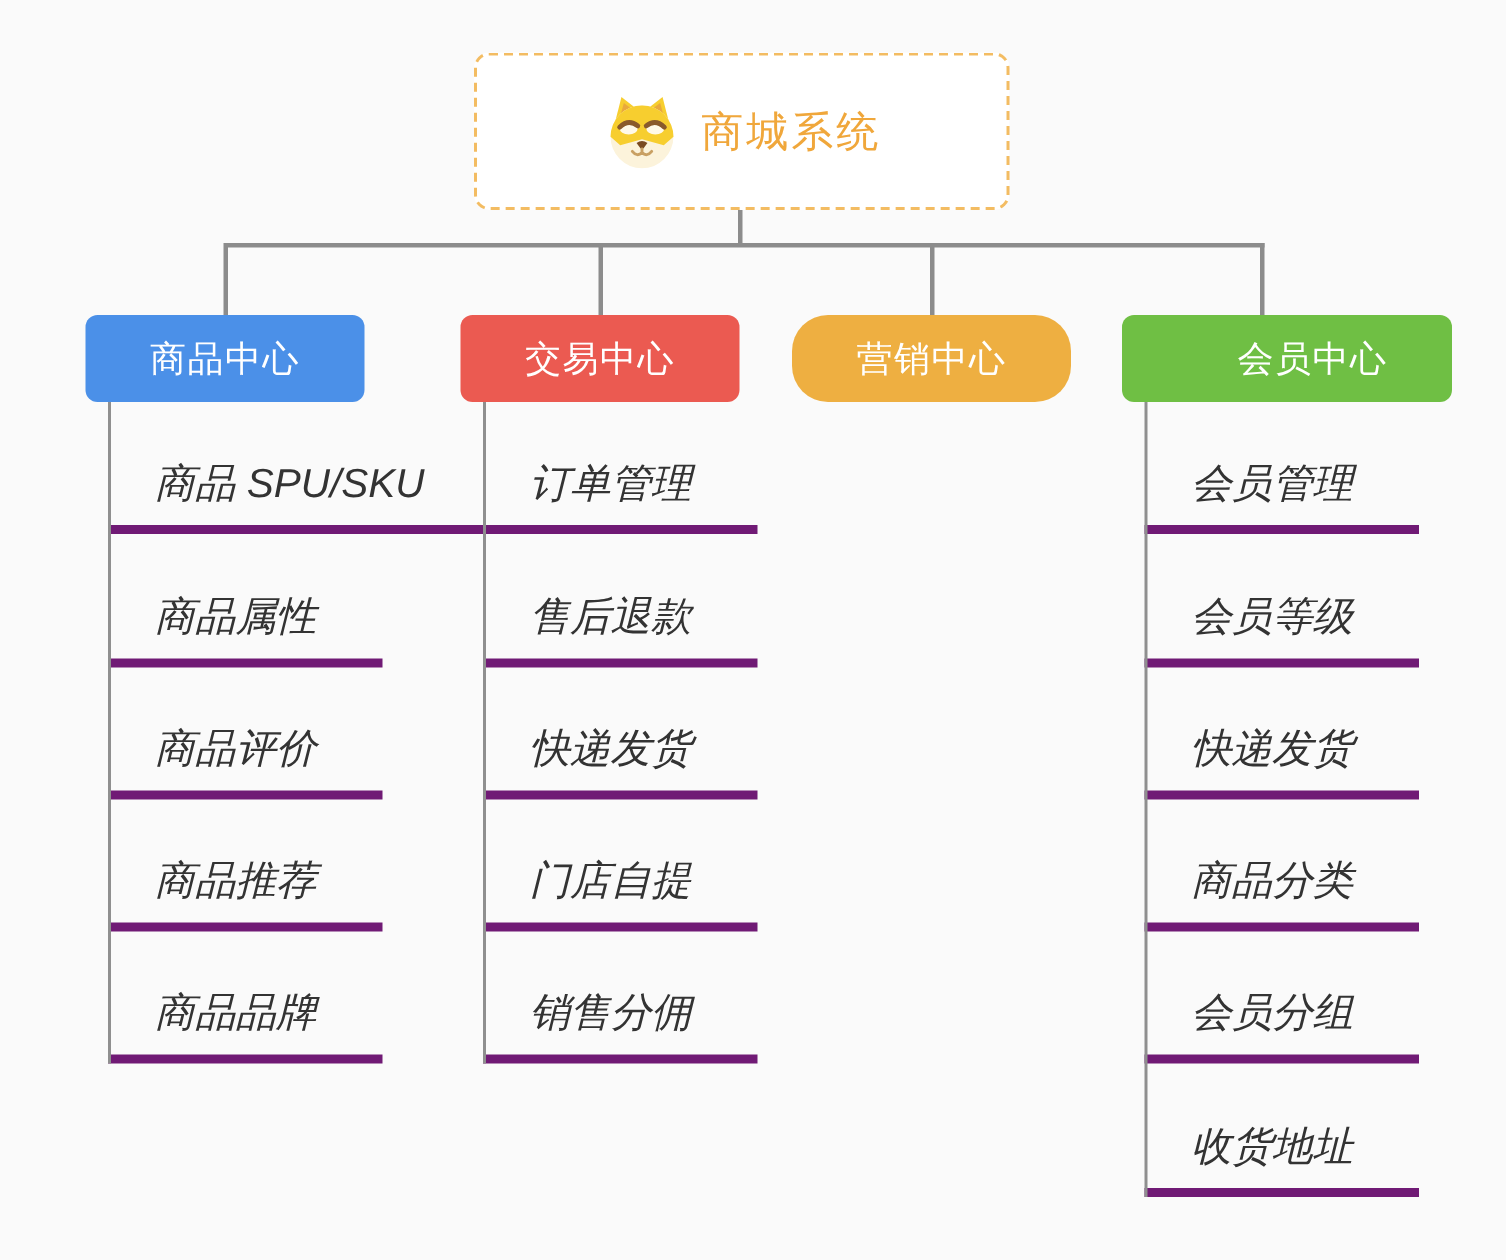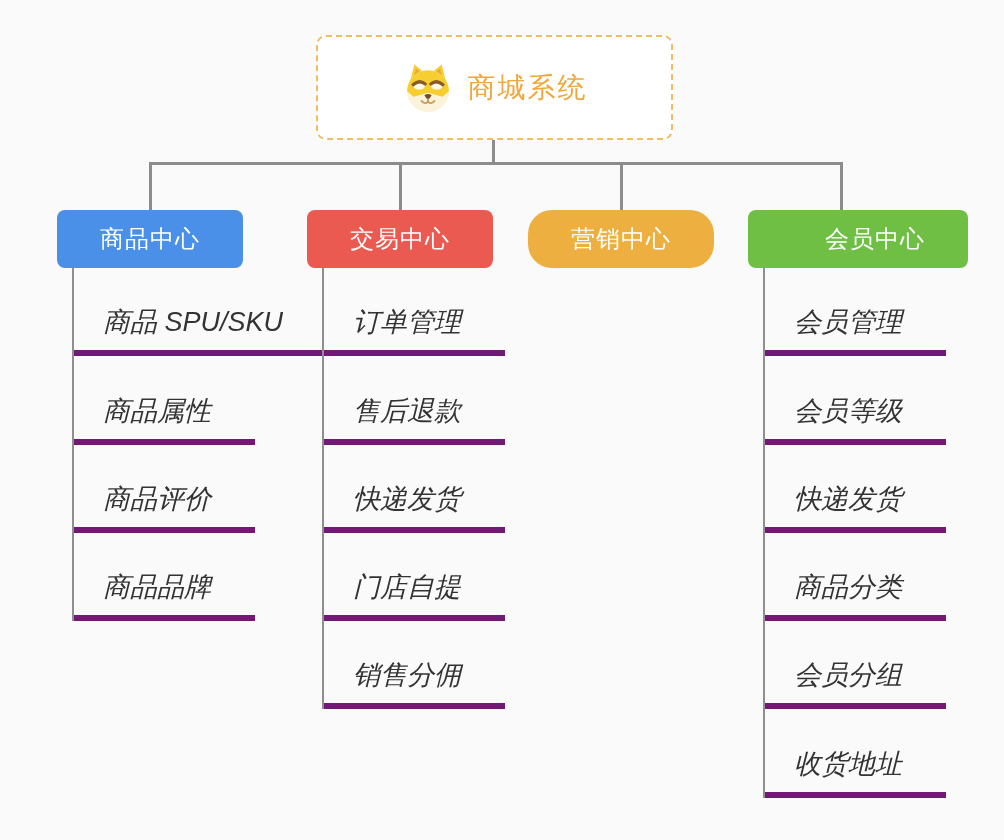--- a/index.html
+++ b/index.html
@@ -111,20 +111,21 @@
       <span class="branch-label">商品中心</span>
     </div>
     <div class="branch-children">
   <div class="child-node">商品 SPU/SKU</div>
 
 
   <div class="child-node">商品属性</div>
 
   <div class="child-node">商品评价</div>
 
+  <div class="child-node">商品推荐</div>
 
   <div class="child-node">商品品牌</div>
 </div>
   </div>
 
   <div class="branch" style="left: 307px;">
     <div class="branch-drop"></div>
     <div class="branch-box" style="background: rgb(235, 90, 81);">
       <span class="branch-label">交易中心</span>
     </div>

